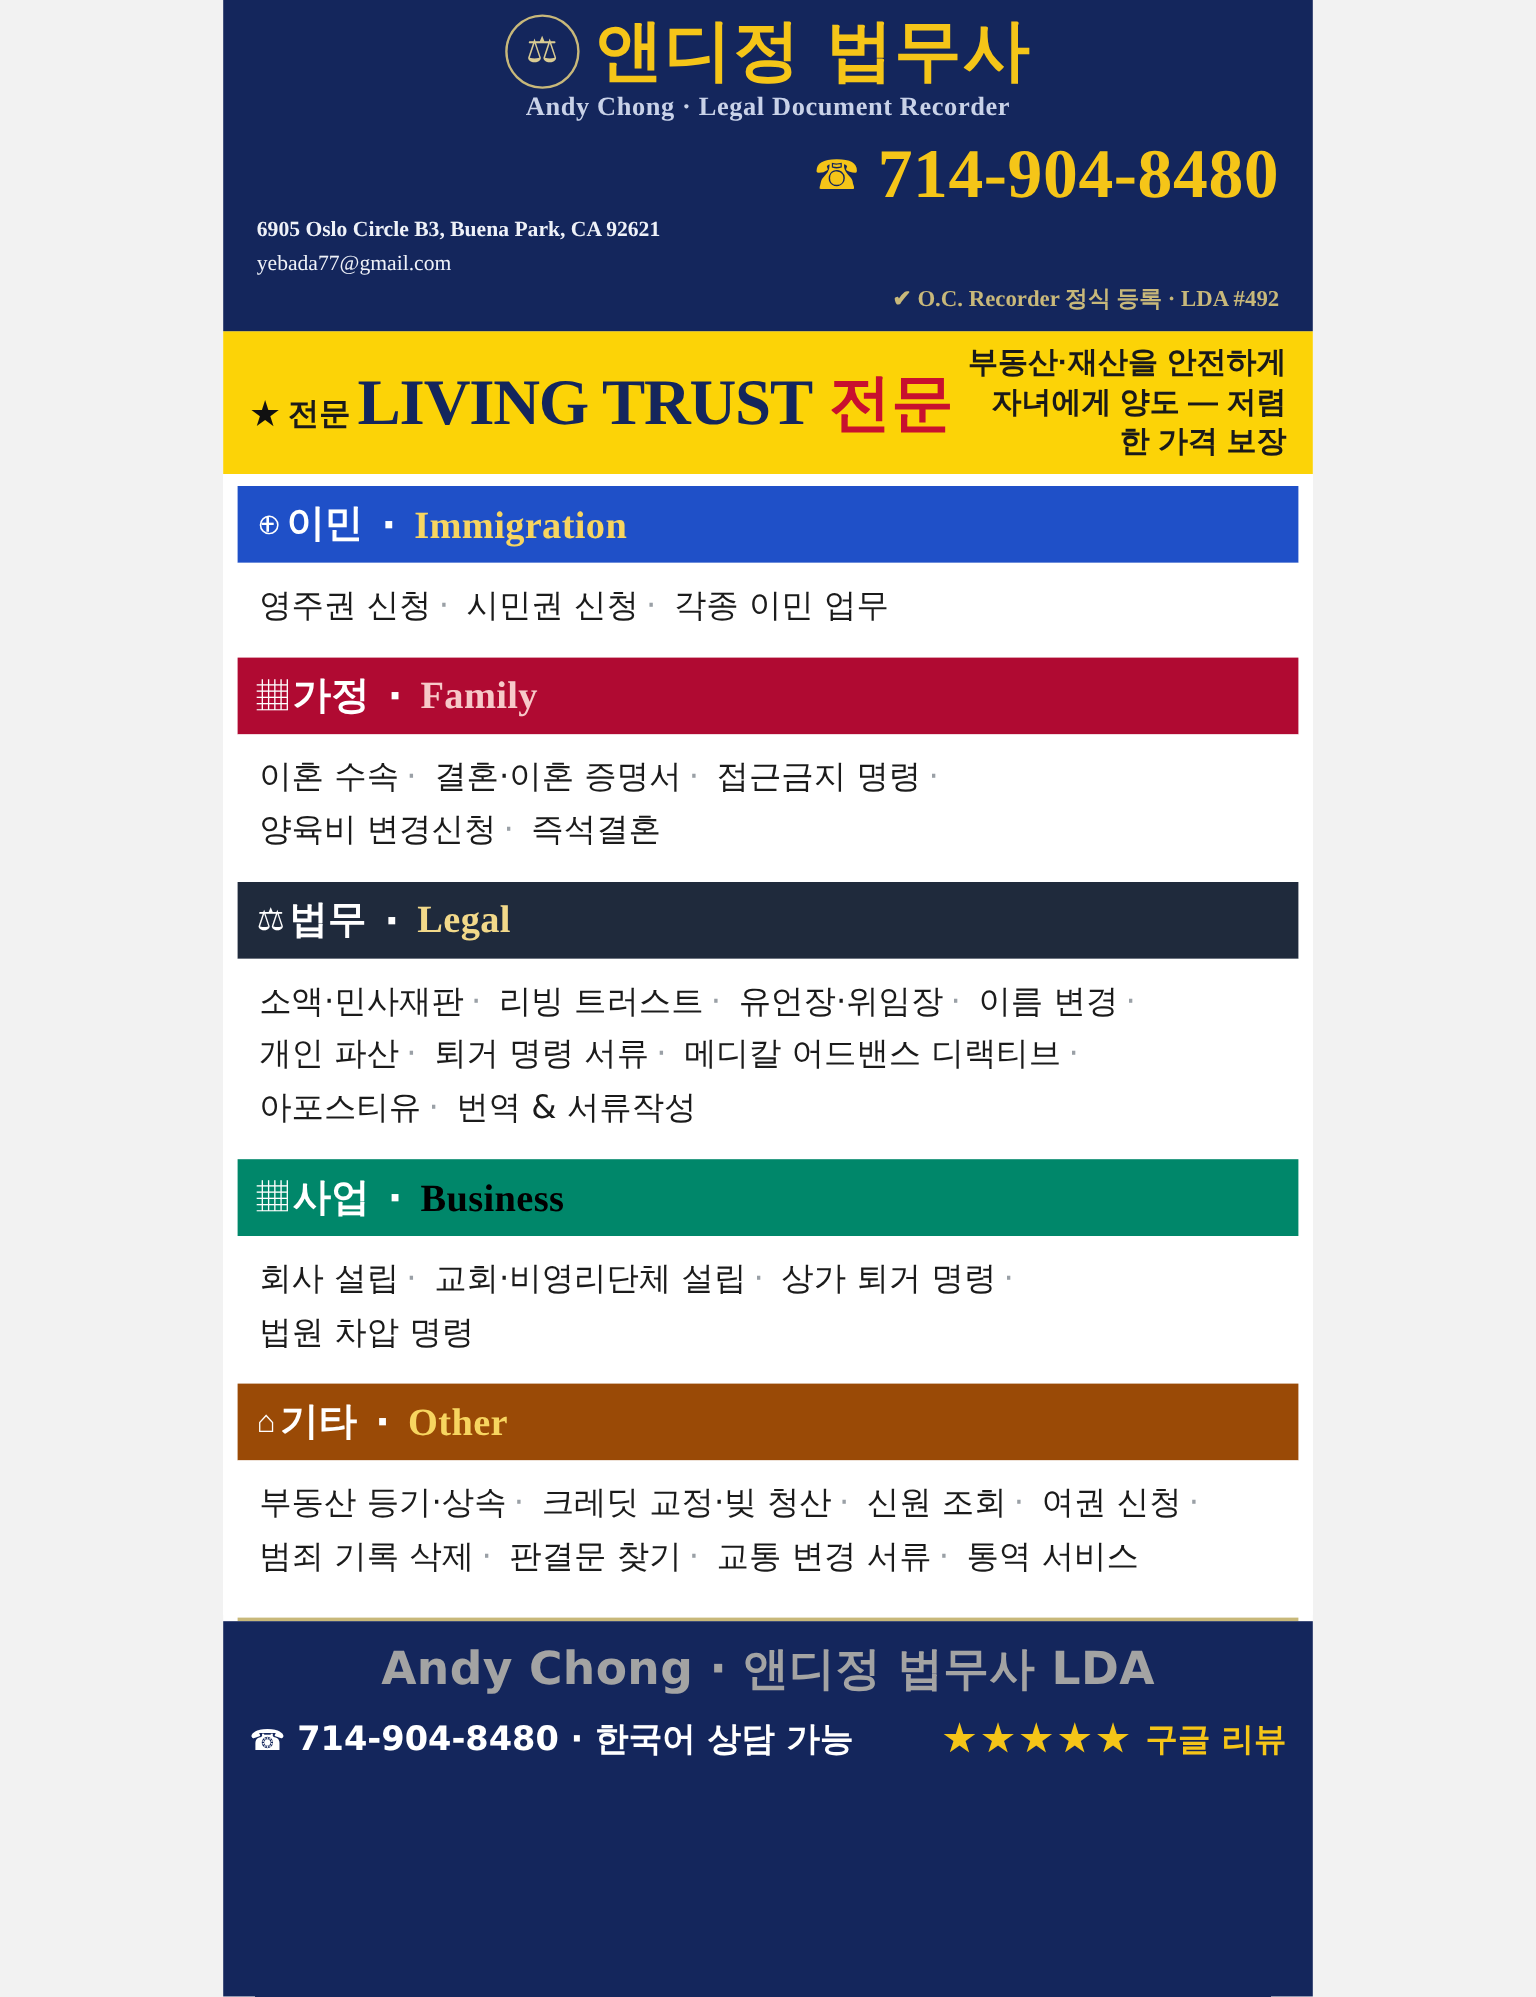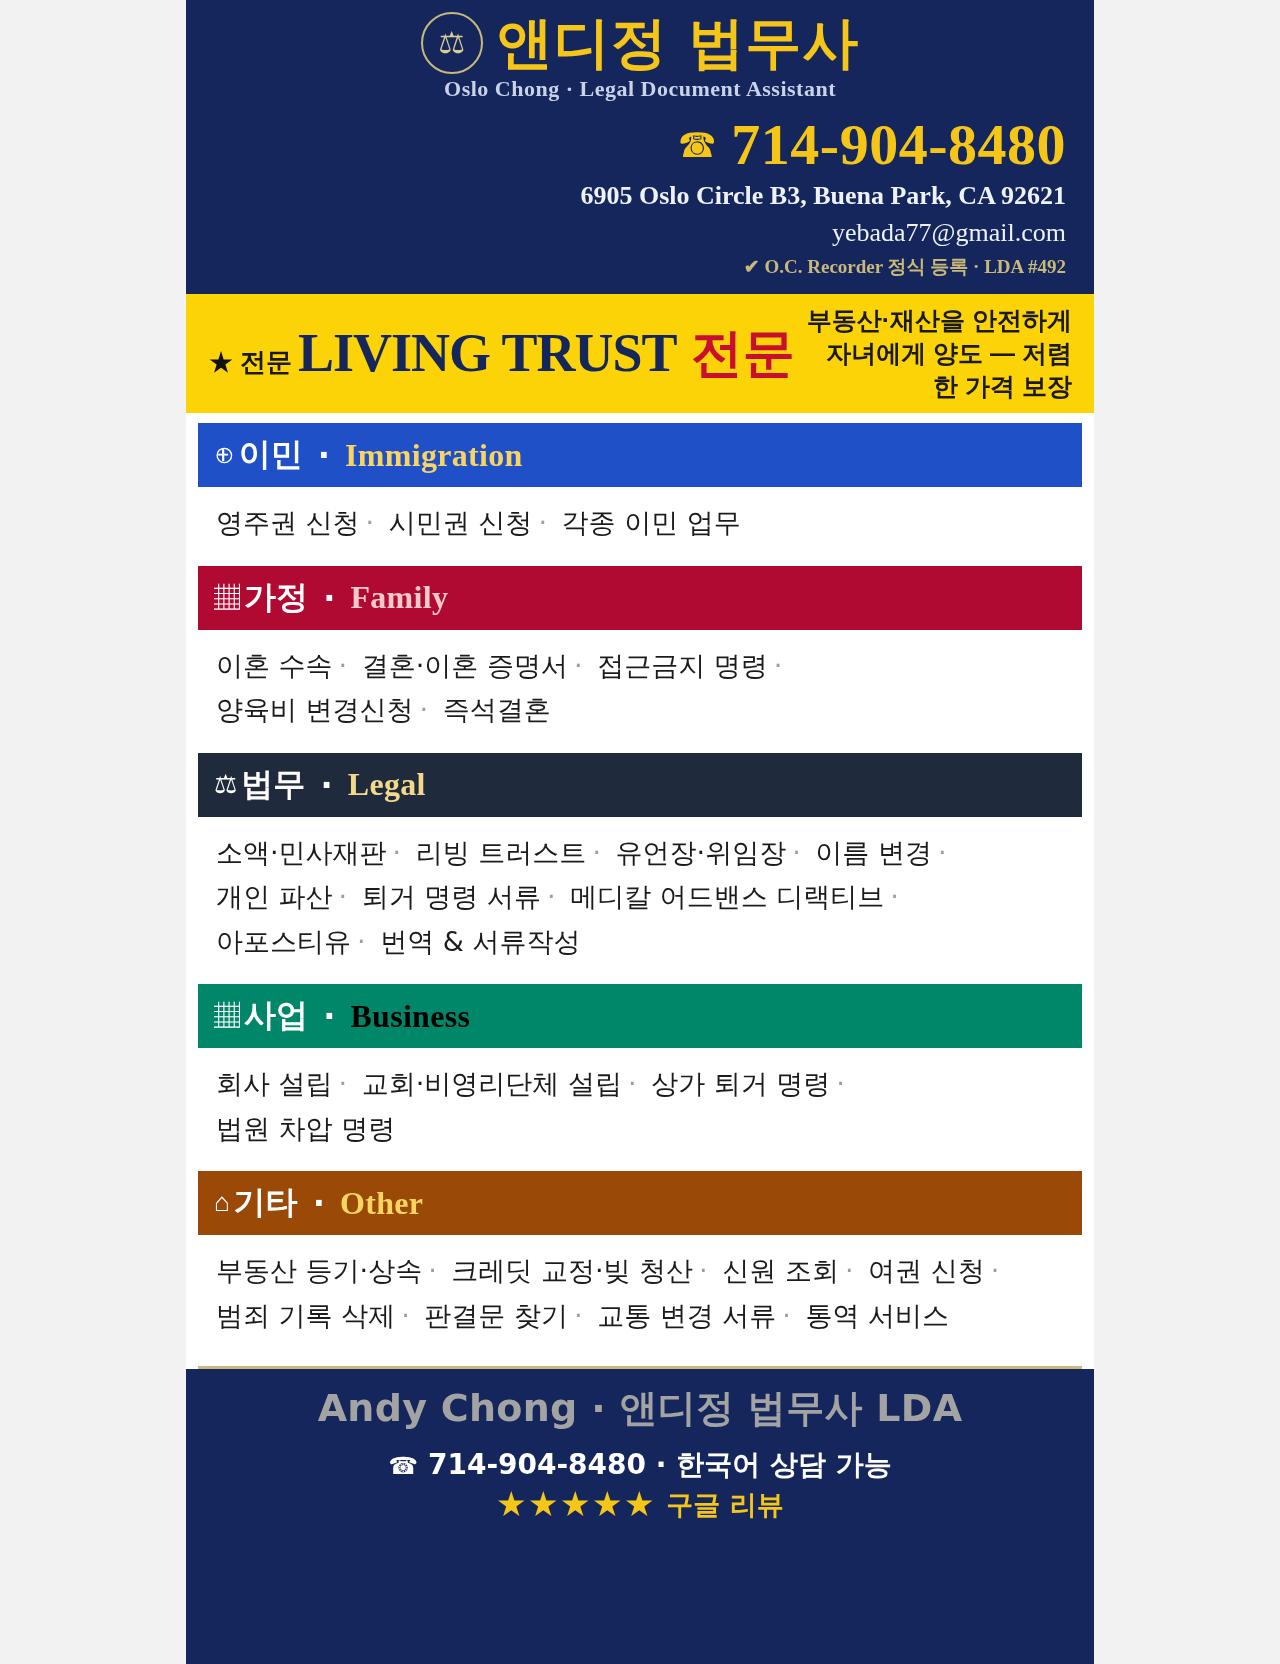--- a/index.html
+++ b/index.html
@@ -83,22 +83,21 @@
     line-height: 1;
   }
   .phone-num {
     font-size: 58px;
     font-weight: bold;
     color: #f5c518;
     letter-spacing: 0.5px;
     line-height: 1;
   }
   .addr, .email {
-    text-align: right;
-    font-size: 26px;
+    font-size: 18px;
     color: #eef1f8;
     margin-top: 7px;
     font-weight: bold;
   }
   .email { font-weight: normal; }
   .reg {
     text-align: right;
     font-size: 19px;
     color: #c8b87a;
     margin-top: 6px;
@@ -221,21 +220,20 @@
     font-weight: bold;
     color: #a3a3a3;
     letter-spacing: 0.3px;
     font-family: "DejaVu Sans", sans-serif;
   }
   .footer-row {
     display: flex;
     align-items: center;
     justify-content: space-between;
     margin-top: 12px;
-    flex-direction: column;
   }
   .footer-contact {
     font-size: 28px;
     color: #ffffff;
     font-family: "DejaVu Sans", sans-serif;
     font-weight: bold;
   }
   .footer-contact .tel-ico { font-size: 24px; }
   .footer-review {
     display: flex;
@@ -254,21 +252,21 @@
 <body>
 
 <div class="page">
   <div class="card">
 
     <div class="header">
       <div class="brand-row">
         <div class="seal">⚖</div>
         <div class="brand-title">앤디정 법무사</div>
       </div>
-      <div class="brand-sub">Oslo Chong · Legal Document Assistant</div>
+      <div class="brand-sub">Andy Chong · Legal Document Recorder</div>
 
       <div class="phone-row">
         <span class="phone-icon">☎</span>
         <span class="phone-num">714-904-8480</span>
       </div>
       <div class="addr">6905 Oslo Circle B3, Buena Park, CA 92621</div>
       <div class="email">yebada77@gmail.com</div>
       <div class="reg">✔ O.C. Recorder 정식 등록 · LDA #492</div>
     </div>
 

